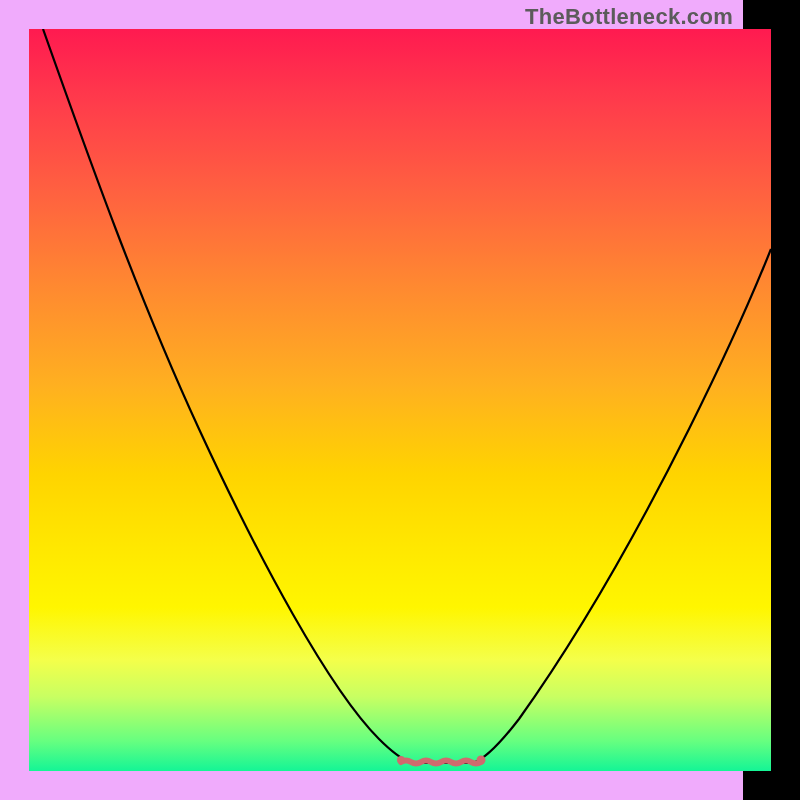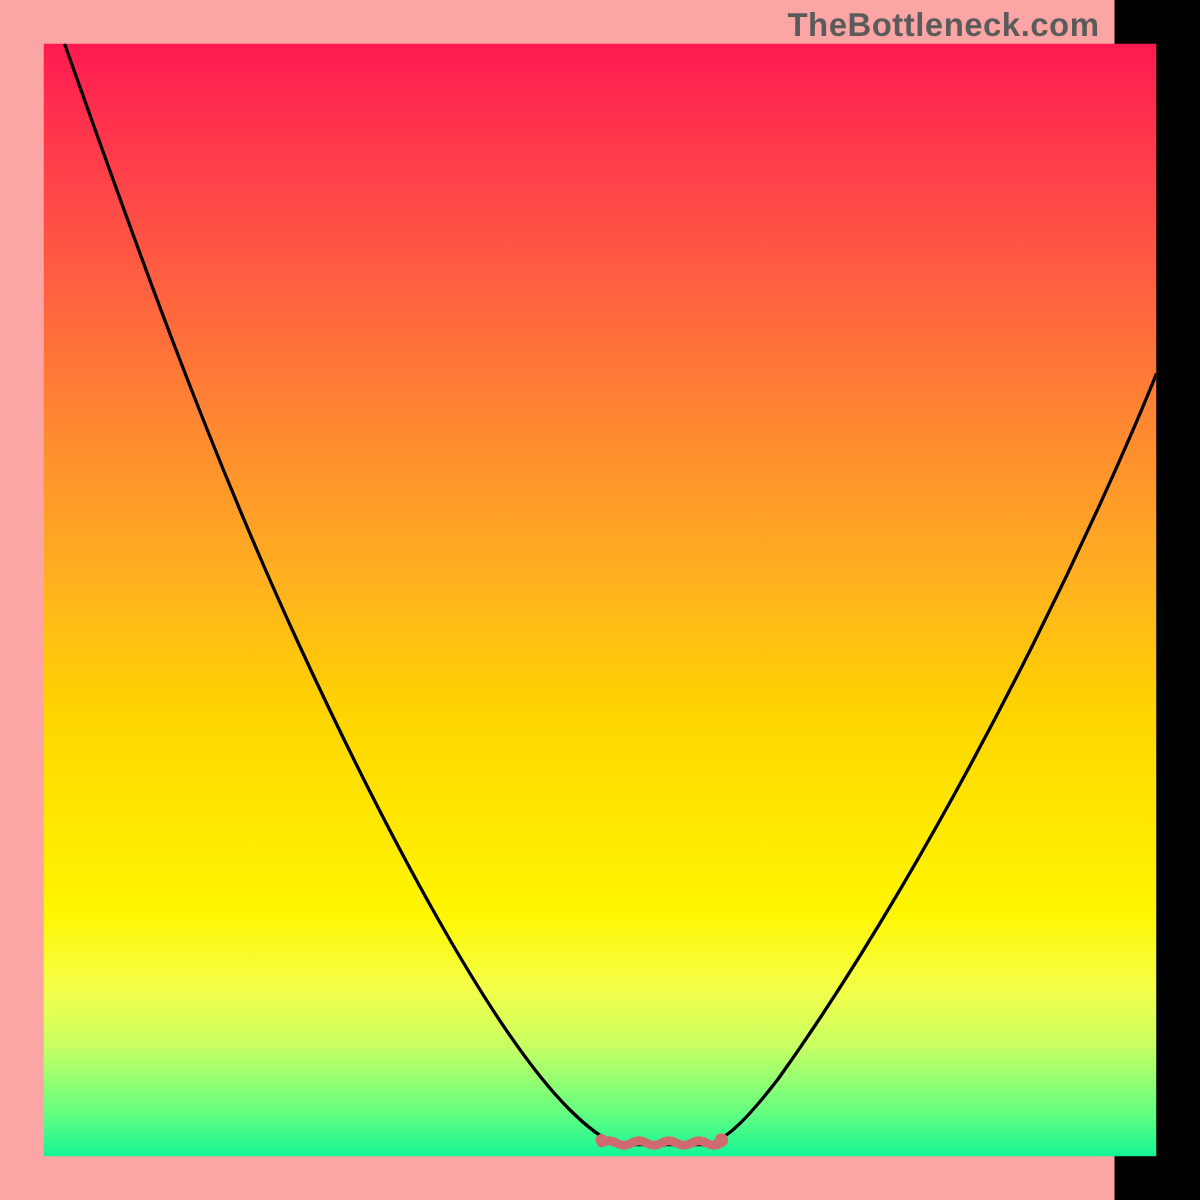--- a/index.html
+++ b/index.html
@@ -8,21 +8,21 @@
     width: 800px;
     height: 800px;
     background: #000000;
     overflow: hidden;
     font-family: Arial, Helvetica, sans-serif;
   }
   .frame {
     position: relative;
     width: 743px;
     height: 800px;
-    background: #fca5a5;
+    background: #f0abfc;
   }
   .watermark {
     position: absolute;
     top: 4px;
     right: 10px;
     color: #5b5b5b;
     font-size: 22px;
     font-weight: 600;
     letter-spacing: 0.3px;
     z-index: 10;

